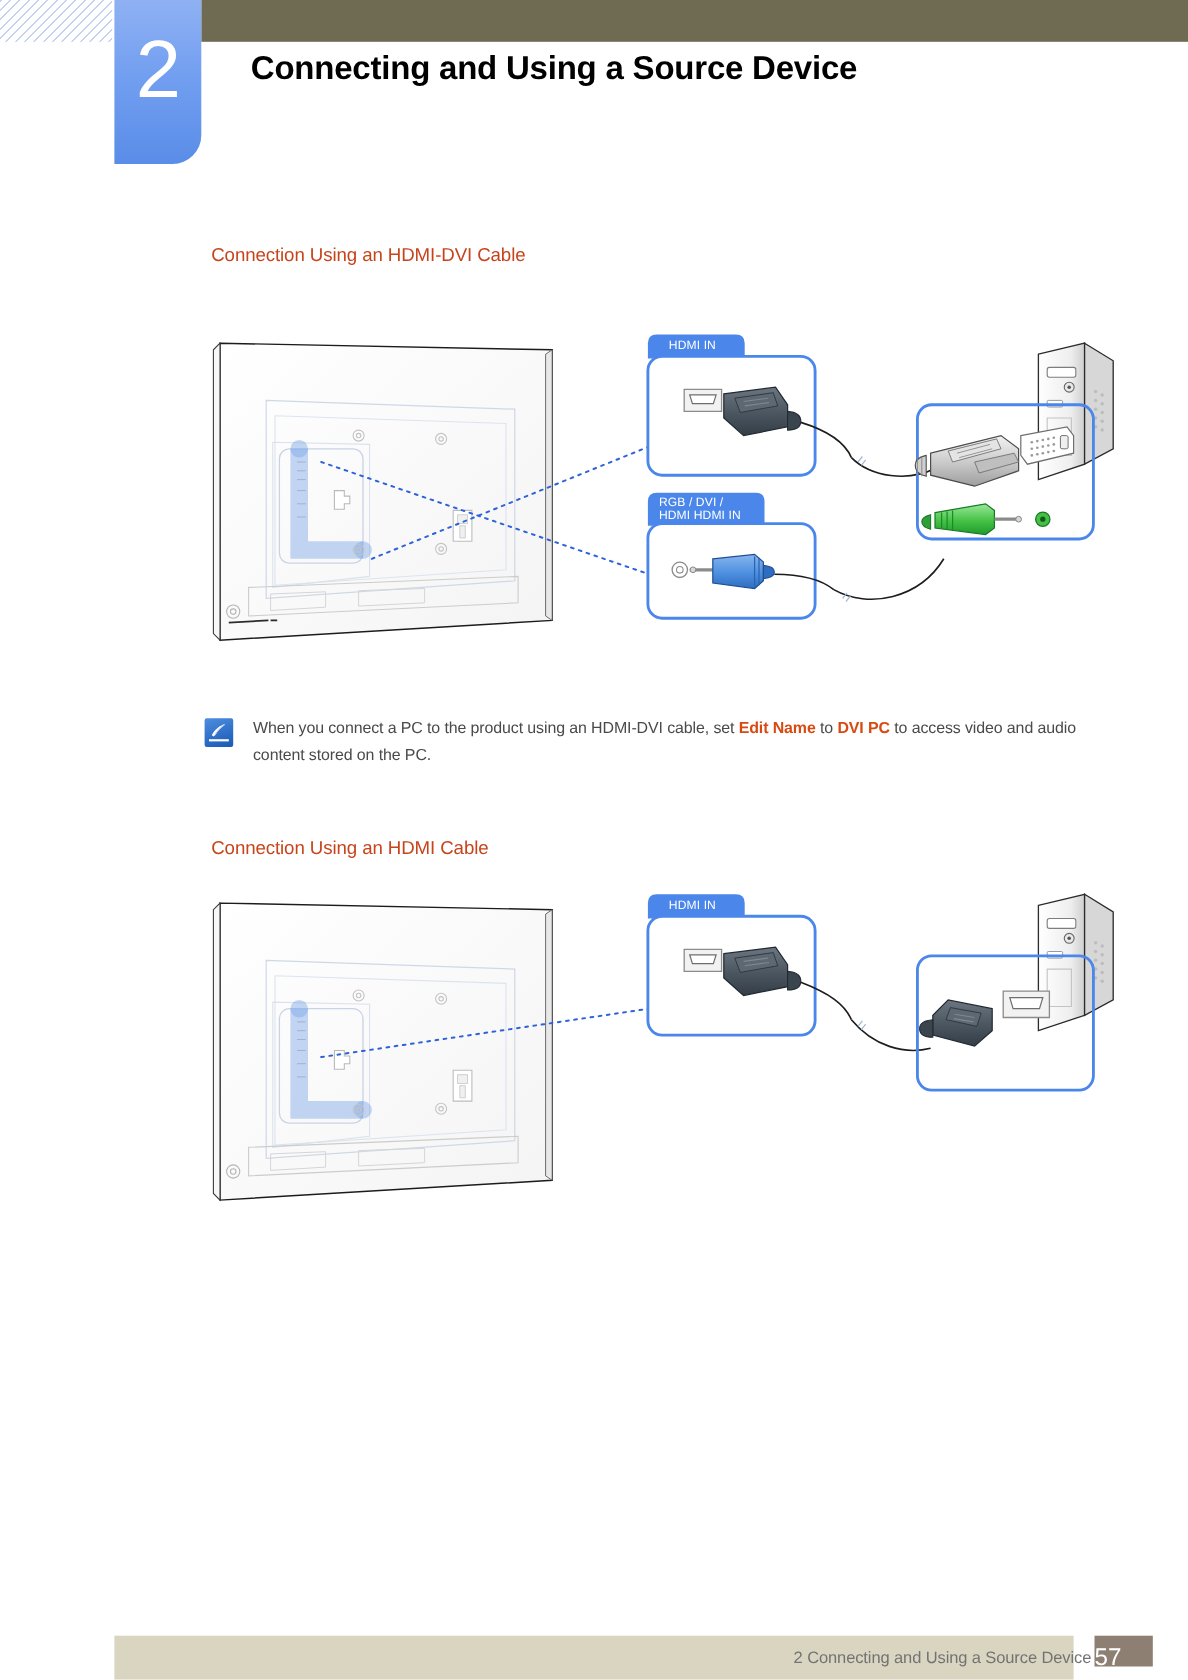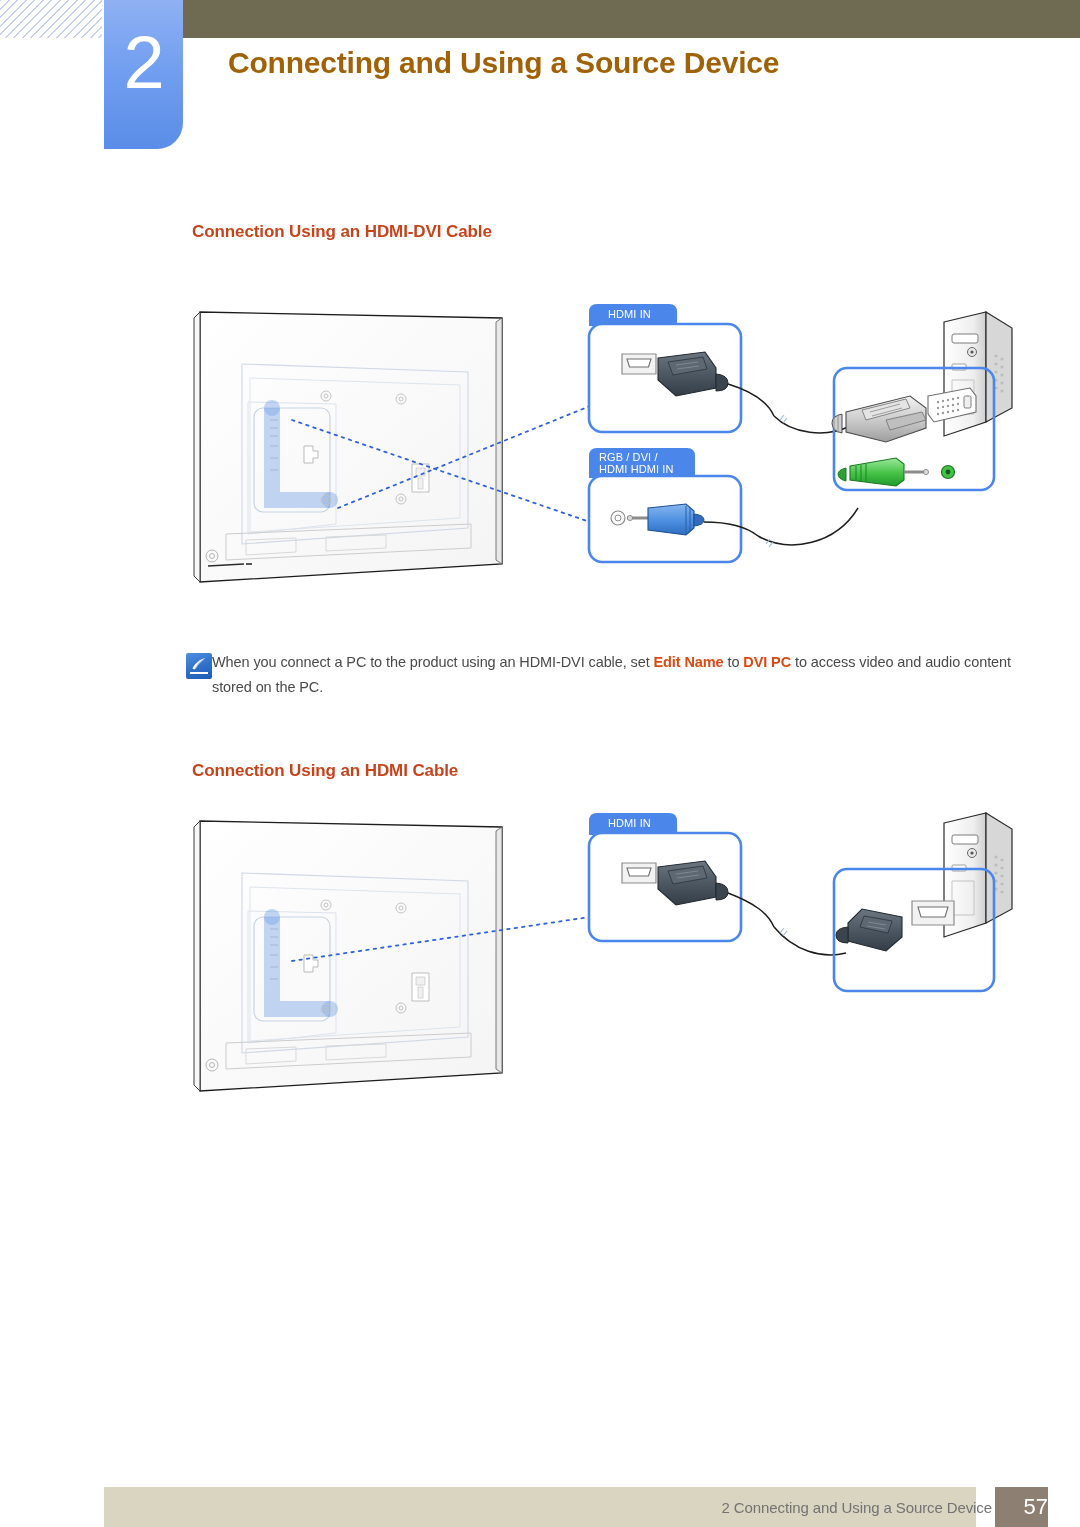--- a/index.html
+++ b/index.html
@@ -51,45 +51,46 @@
     font-weight: 400;
     color: #ffffff;
     line-height: 1;
     letter-spacing: -1px;
   }
   .chapter-title {
     position: absolute;
     top: 46px; left: 228px;
     font-size: 30px;
     font-weight: bold;
-    color: #a16207;
+    color: #000000;
     letter-spacing: -0.2px;
     white-space: nowrap;
   }
 
   
   .section-heading {
     position: absolute;
     left: 192px;
     font-size: 17px;
-    font-weight: bold;
+    font-weight: normal;
     color: #c7441b;
     letter-spacing: -0.1px;
     white-space: nowrap;
     text-align: right;
   }
   #heading-1 { top: 222px; }
   #heading-2 { top: 733px; margin-top: 28px; }
 
   
   .note {
     position: absolute;
     left: 186px; top: 650px;
     width: 830px;
     display: flex;
+    gap: 18px;
   }
   .note-icon {
     flex: 0 0 auto;
     width: 26px; height: 26px;
     margin-top: 3px;
     background: linear-gradient(160deg,#4f8fe0 0%, #2f6fc8 55%, #1a5bb5 100%);
     border-radius: 2px;
     position: relative;
     overflow: hidden;
   }
@@ -144,25 +145,25 @@
     position: absolute;
     right: 88px; top: 1499px;
     font-size: 15px;
     color: #737373;
     letter-spacing: -0.1px;
     white-space: nowrap;
   }
   .footer-page {
     position: absolute;
     right: 32px; top: 1487px;
-    width: 53px; height: 40px;
+    width: 53px; height: 28px;
     background: #8d7f72;
     color: #ffffff;
     font-size: 22px;
-    text-align: right;
+    text-align: left;
     line-height: 40px;
   }
 </style>
 </head>
 <body>
 
 <div class="header-wrap">
   <div class="hatch"></div>
   <div class="olive-bar"></div>
   <div class="chapter-tab">

